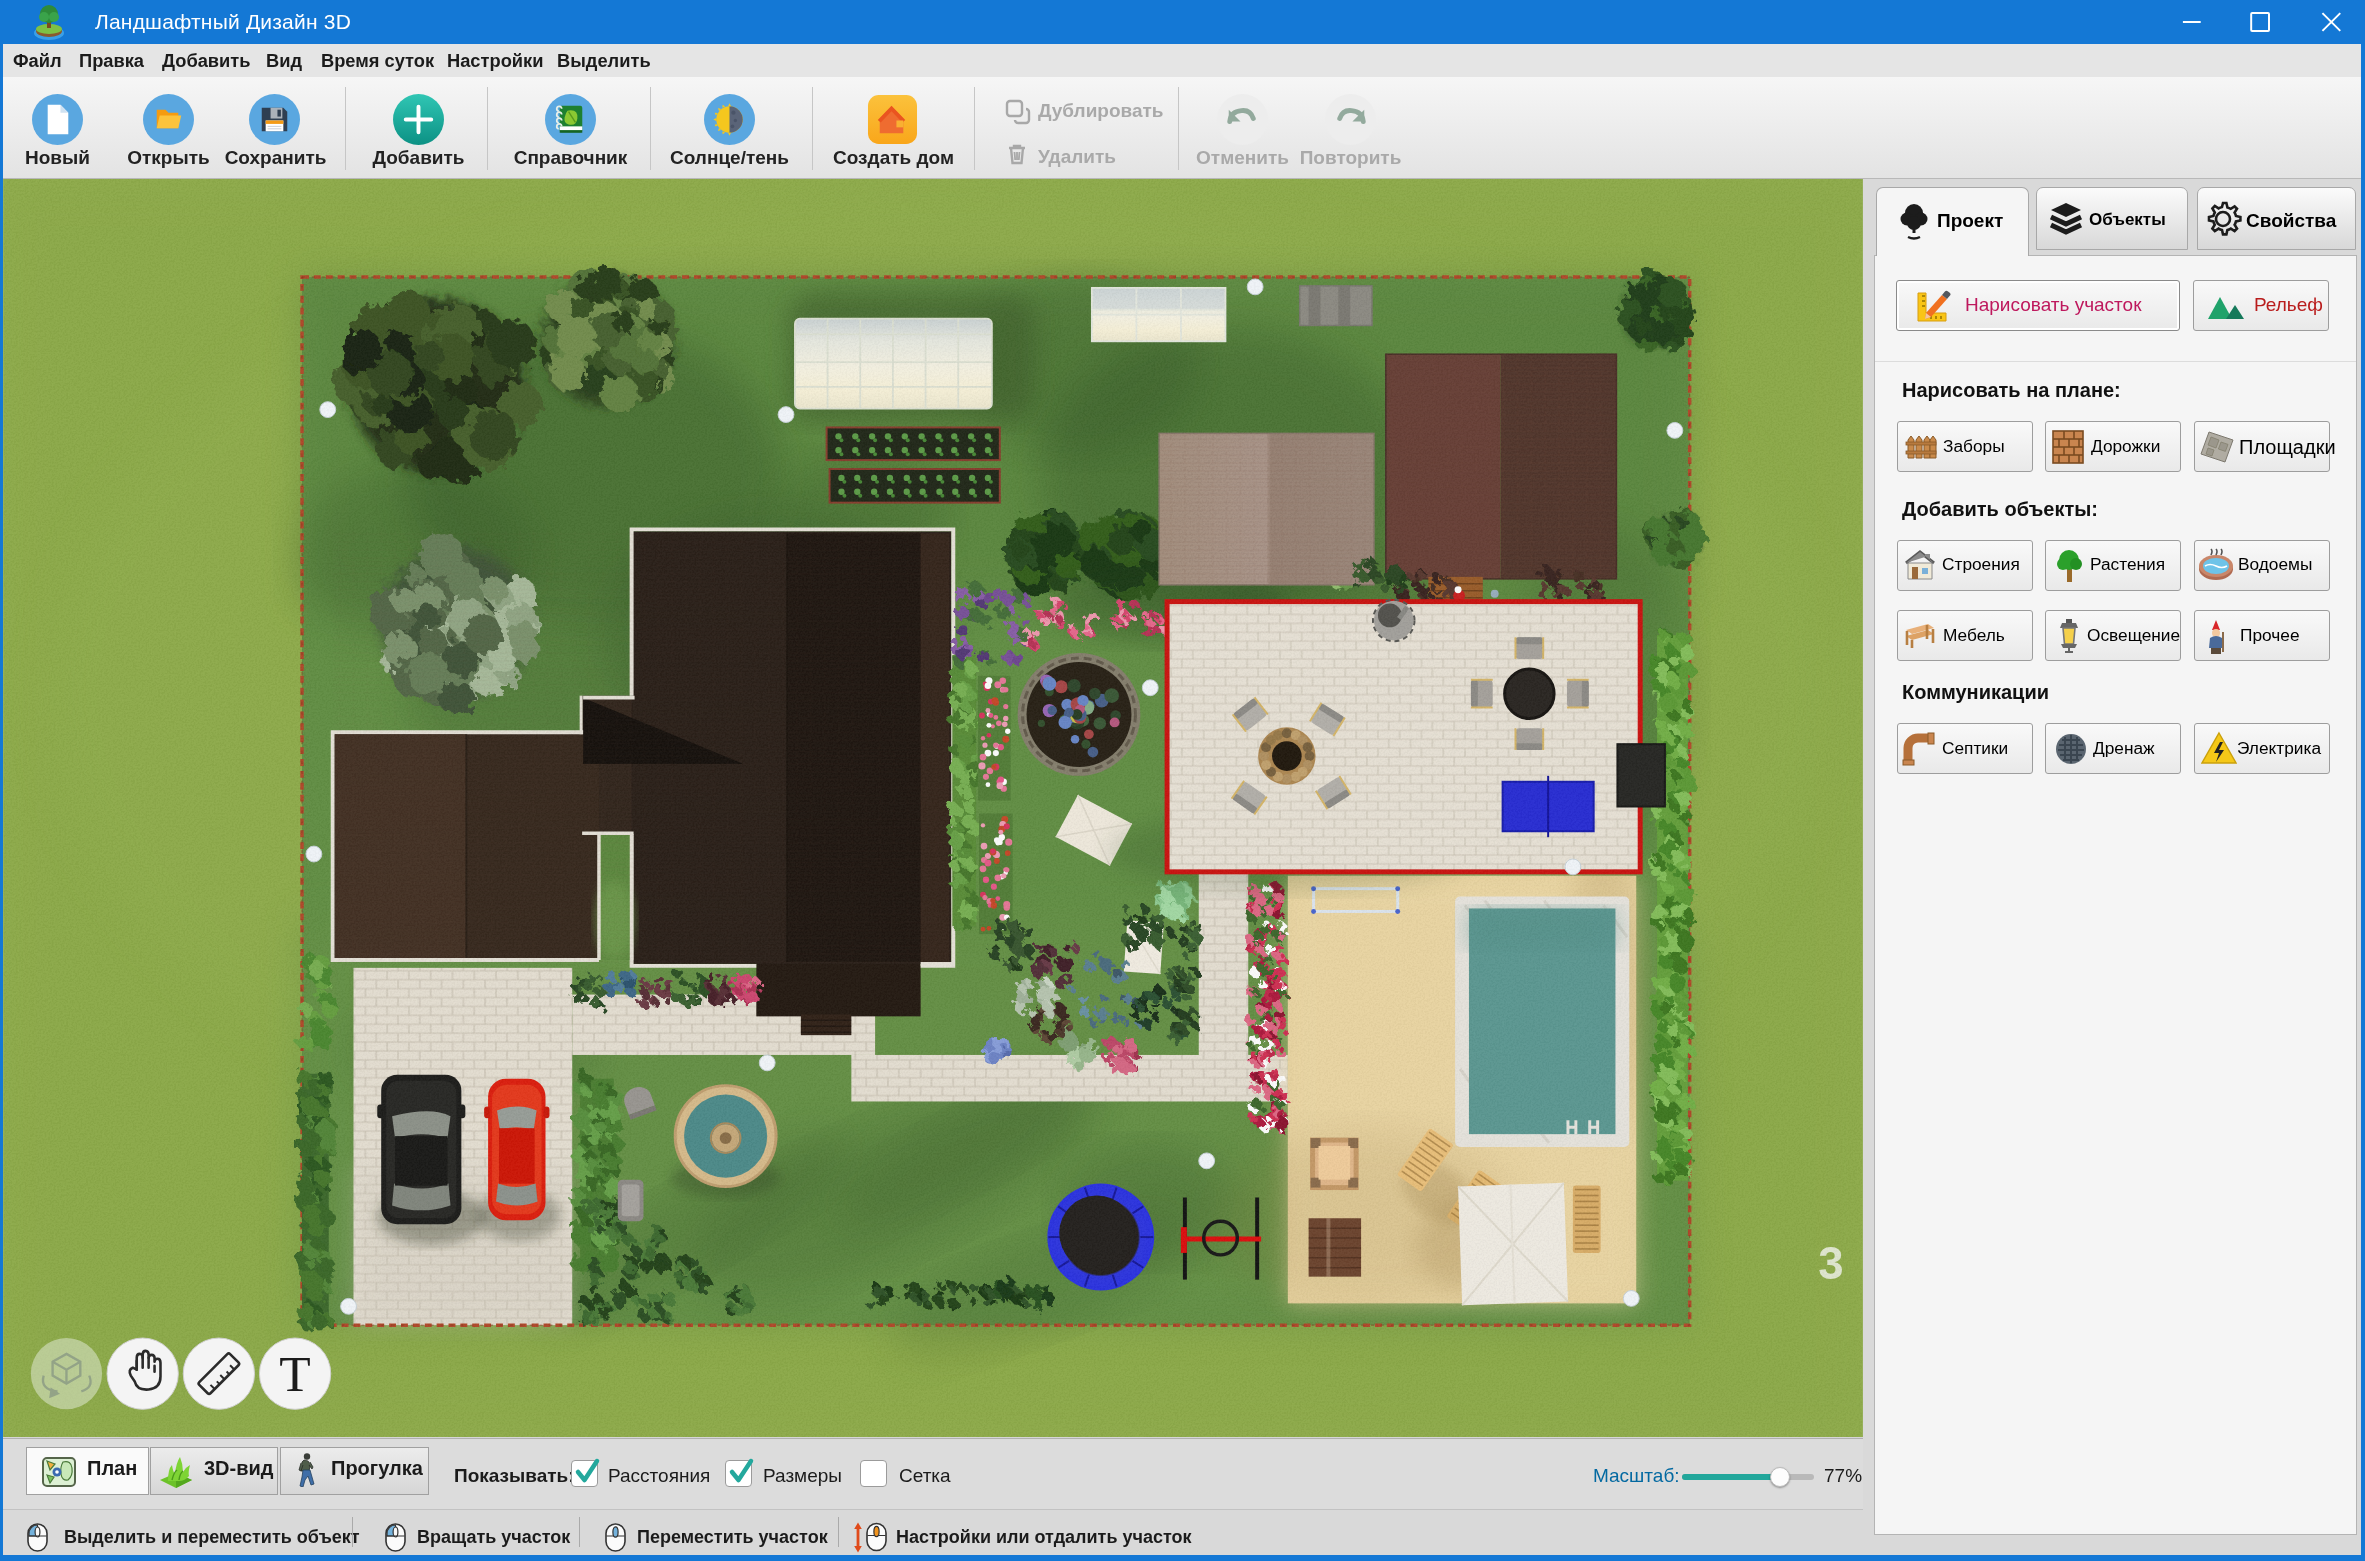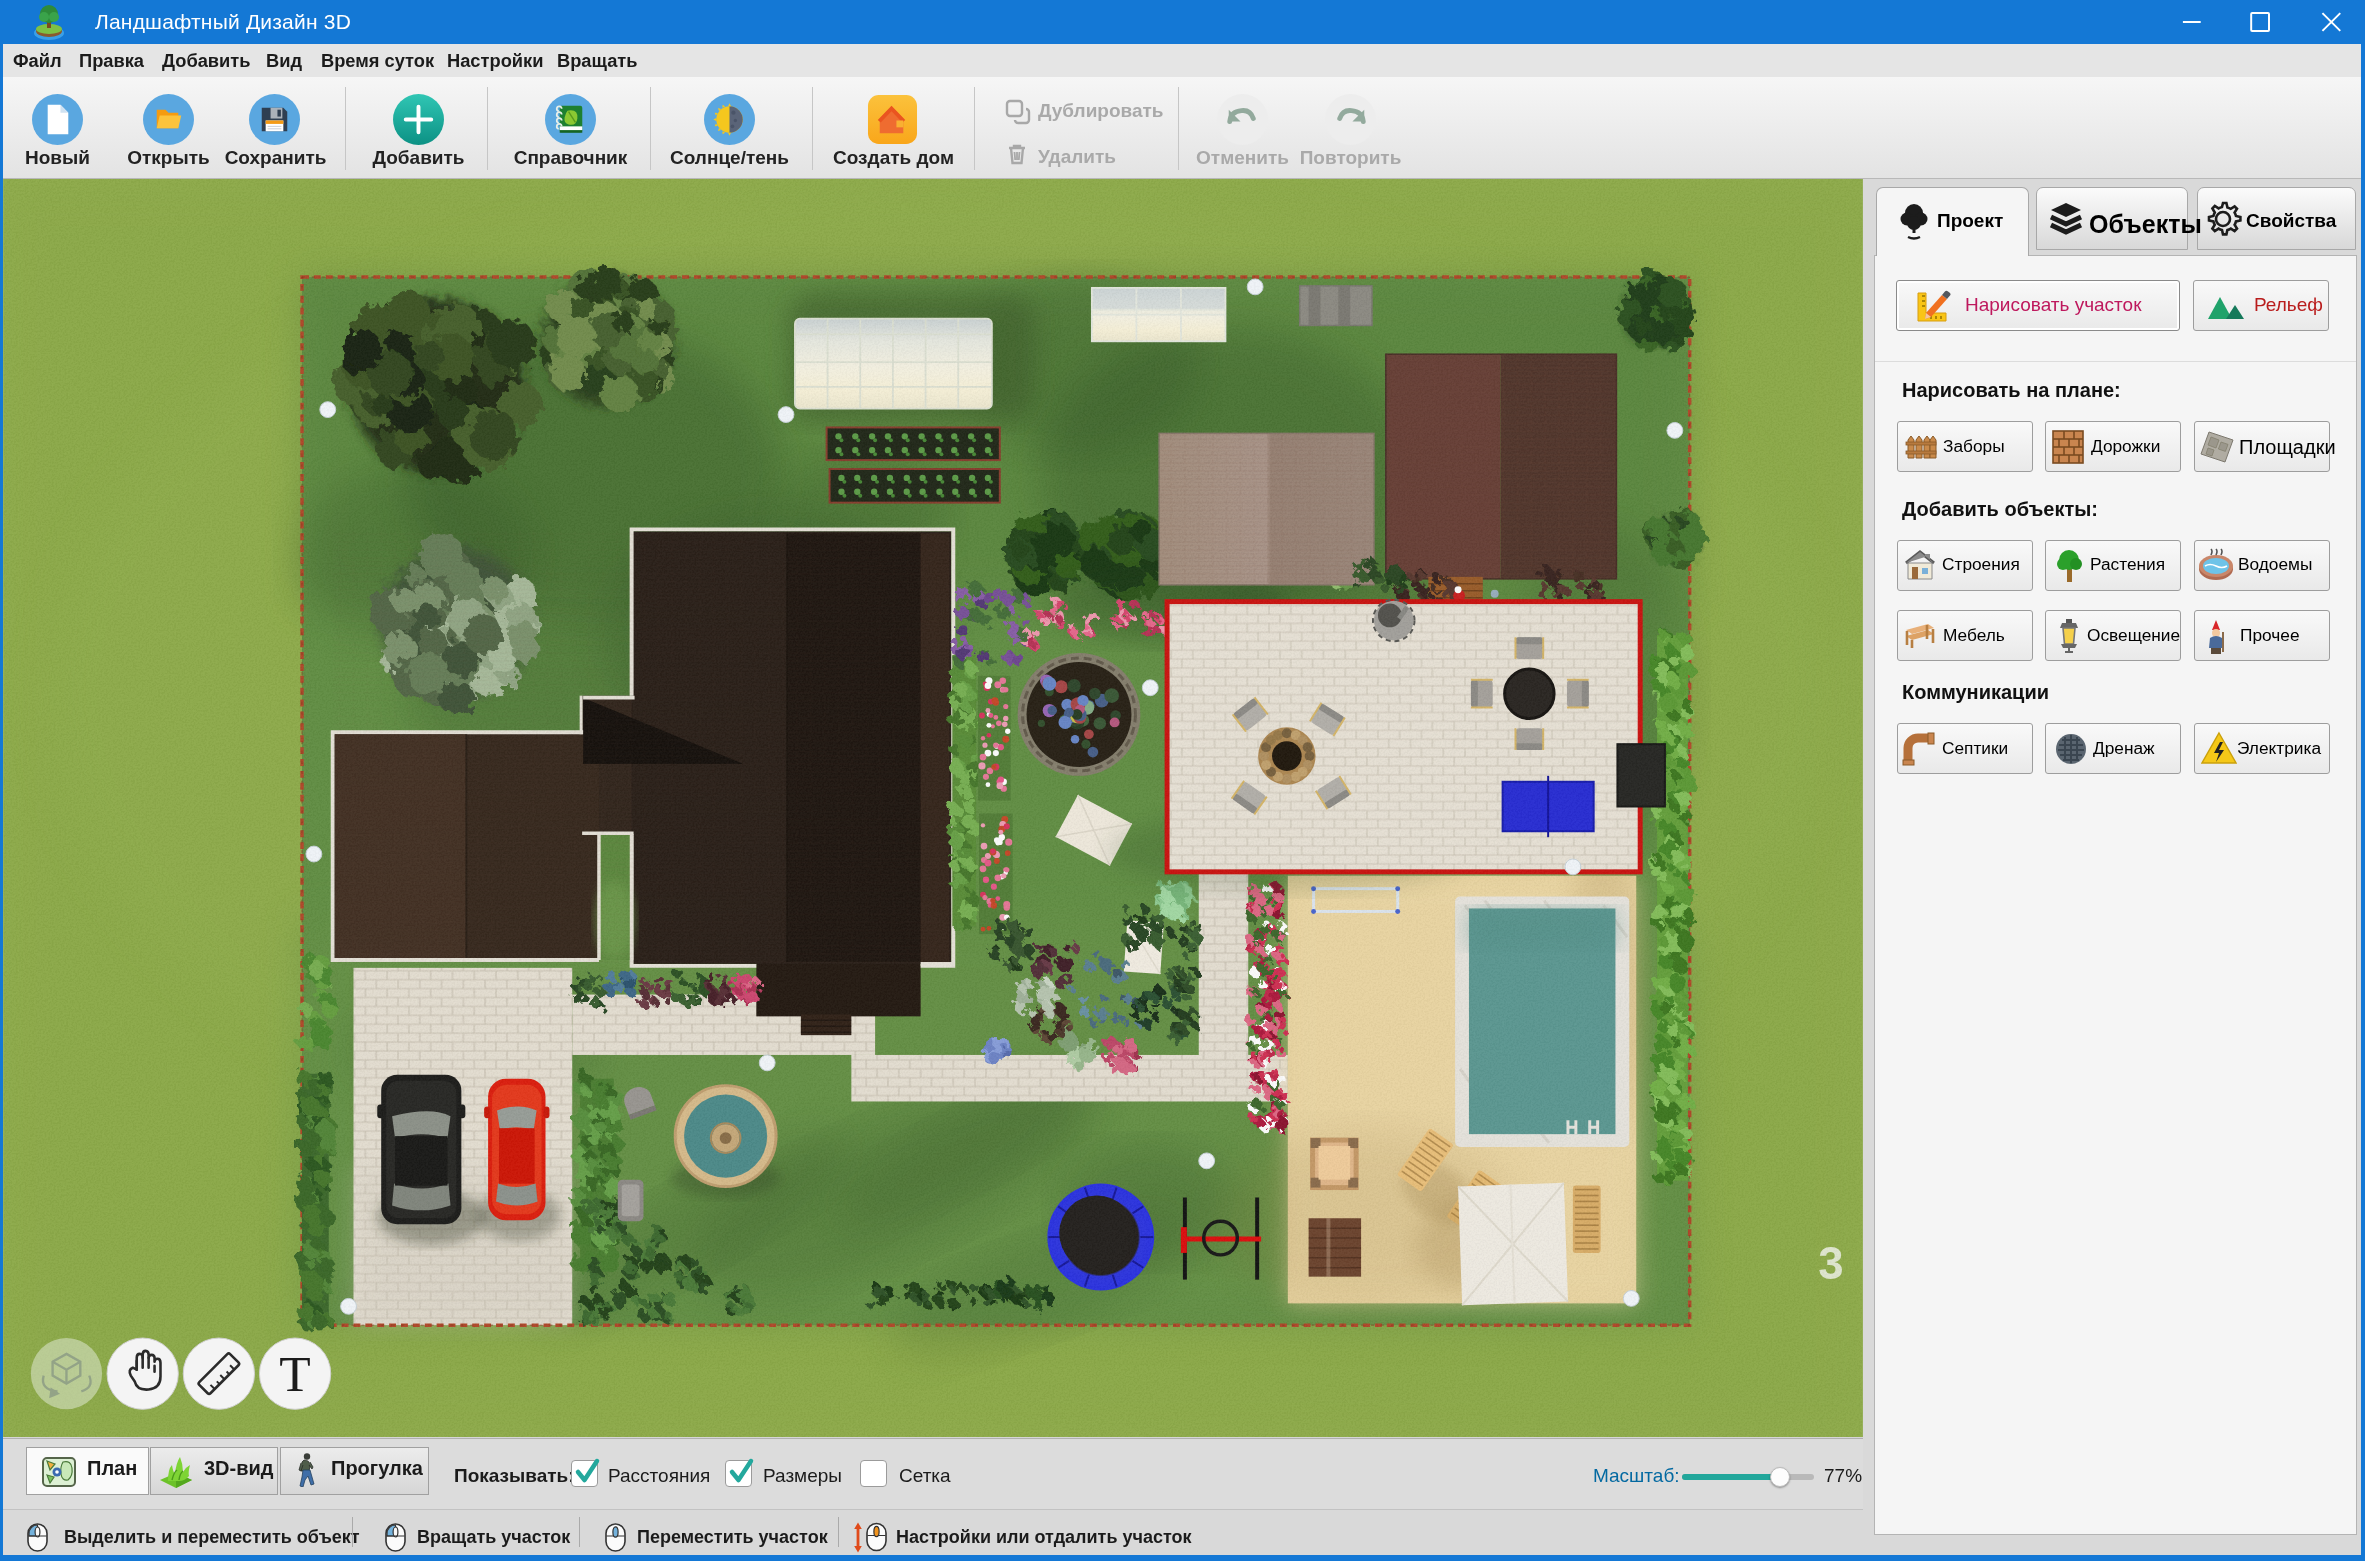--- a/index.html
+++ b/index.html
@@ -65,21 +65,21 @@
   <path d="M 151 13 L 169 31 M 169 13 L 151 31" stroke="#fff" stroke-width="2"></path>
 </svg>
 
 <div id="menubar" class="abs"></div>
 <div class="menuitem abs" style="left:13px">Файл</div>
 <div class="menuitem abs" style="left:79px">Правка</div>
 <div class="menuitem abs" style="left:162px">Добавить</div>
 <div class="menuitem abs" style="left:266px">Вид</div>
 <div class="menuitem abs" style="left:321px">Время суток</div>
 <div class="menuitem abs" style="left:447px">Настройки</div>
-<div class="menuitem abs" style="left:557px">Вращать</div>
+<div class="menuitem abs" style="left:557px">Выделить</div>
 
 <div id="toolbar" class="abs"></div>
 <div class="tbsep abs" style="left:345px"></div>
 <div class="tbsep abs" style="left:487px"></div>
 <div class="tbsep abs" style="left:650px"></div>
 <div class="tbsep abs" style="left:812px"></div>
 <div class="tbsep abs" style="left:974px"></div>
 <div class="tbsep abs" style="left:1178px"></div>
 
 <svg class="abs" style="left:32px;top:94px" width="51" height="51" viewBox="0 0 52 52">
@@ -2768,21 +2768,21 @@
   <circle cx="16" cy="22" r="7" fill="#1c1c1c"></circle>
   <path d="M16 20 v12" stroke="#1c1c1c" stroke-width="3"></path>
   <path d="M10 36 q6 3 12 0" stroke="#1c1c1c" stroke-width="2.4" fill="none"></path>
 </svg>
 <div class="abs" style="left:1937px;top:210px;font-size:19px;font-weight:bold;z-index:6">Проект</div>
 <svg class="abs" style="left:2049px;top:201px" width="34" height="36" viewBox="0 0 34 36">
   <path d="M17 2 L32 9 L17 16 L2 9 Z" fill="#1c1c1c"></path>
   <path d="M2 16 L17 23 L32 16" fill="none" stroke="#1c1c1c" stroke-width="5"></path>
   <path d="M2 24 L17 31 L32 24" fill="none" stroke="#1c1c1c" stroke-width="5"></path>
 </svg>
-<div class="abs" style="left:2089px;top:210px;font-size:25px;font-weight:bold">Объекты</div>
+<div class="abs" style="left:2089px;top:210px;font-size:17px;font-weight:bold">Объекты</div>
 <svg class="abs" style="left:2204px;top:200px" width="38" height="38" viewBox="0 0 38 38">
   <path d="M19 3 l3.4 0 1 4.4 a12 12 0 0 1 3.4 1.4 l3.8-2.4 2.4 2.4-2.4 3.8 a12 12 0 0 1 1.4 3.4 l4.4 1 v3.4 l-4.4 1 a12 12 0 0 1-1.4 3.4 l2.4 3.8-2.4 2.4-3.8-2.4 a12 12 0 0 1-3.4 1.4 l-1 4.4 h-3.4 l-1-4.4 a12 12 0 0 1-3.4-1.4 l-3.8 2.4-2.4-2.4 2.4-3.8 a12 12 0 0 1-1.4-3.4 l-4.4-1 v-3.4 l4.4-1 a12 12 0 0 1 1.4-3.4 L8.4 8.4 l2.4-2.4 3.8 2.4 a12 12 0 0 1 3.4-1.4 z" fill="none" stroke="#1c1c1c" stroke-width="2.6"></path>
   <circle cx="19" cy="19" r="7" fill="none" stroke="#1c1c1c" stroke-width="2.6"></circle>
 </svg>
 <div class="abs" style="left:2246px;top:210px;font-size:19px;font-weight:bold">Свойства</div>
 
 <div class="pbtn abs" style="left:1896px;top:280px;width:284px;height:51px;box-shadow:inset 0 0 0 2px #fff;border-color:#8a8a8a"></div>
 <svg class="abs" style="left:1913px;top:288px" width="38" height="38" viewBox="0 0 38 38">
   <path d="M5 5 h8 v20 h20 v8 h-28 z" fill="#f9c516"></path>
   <path d="M5 5 h8 v20 h20 v8 h-28 z" fill="none" stroke="#d79d10" stroke-width="1"></path>

